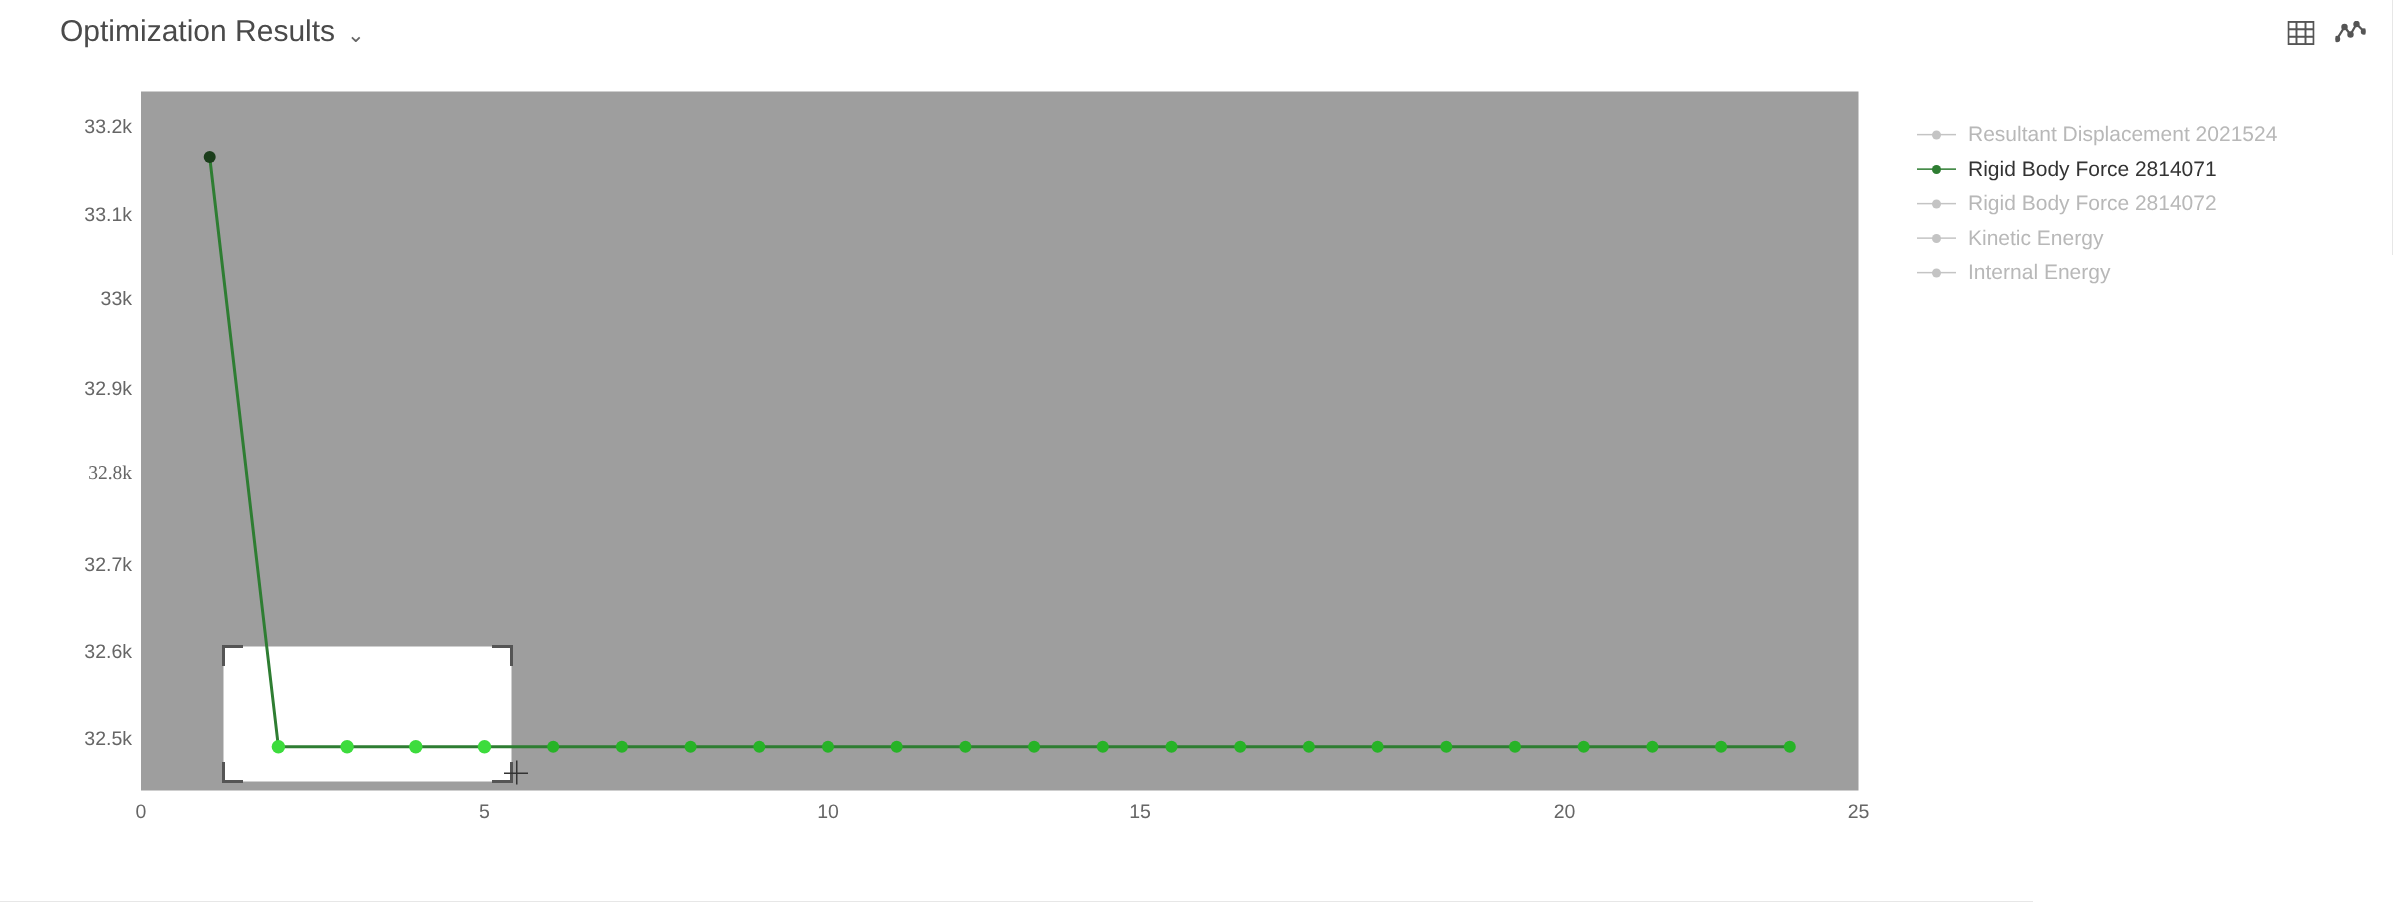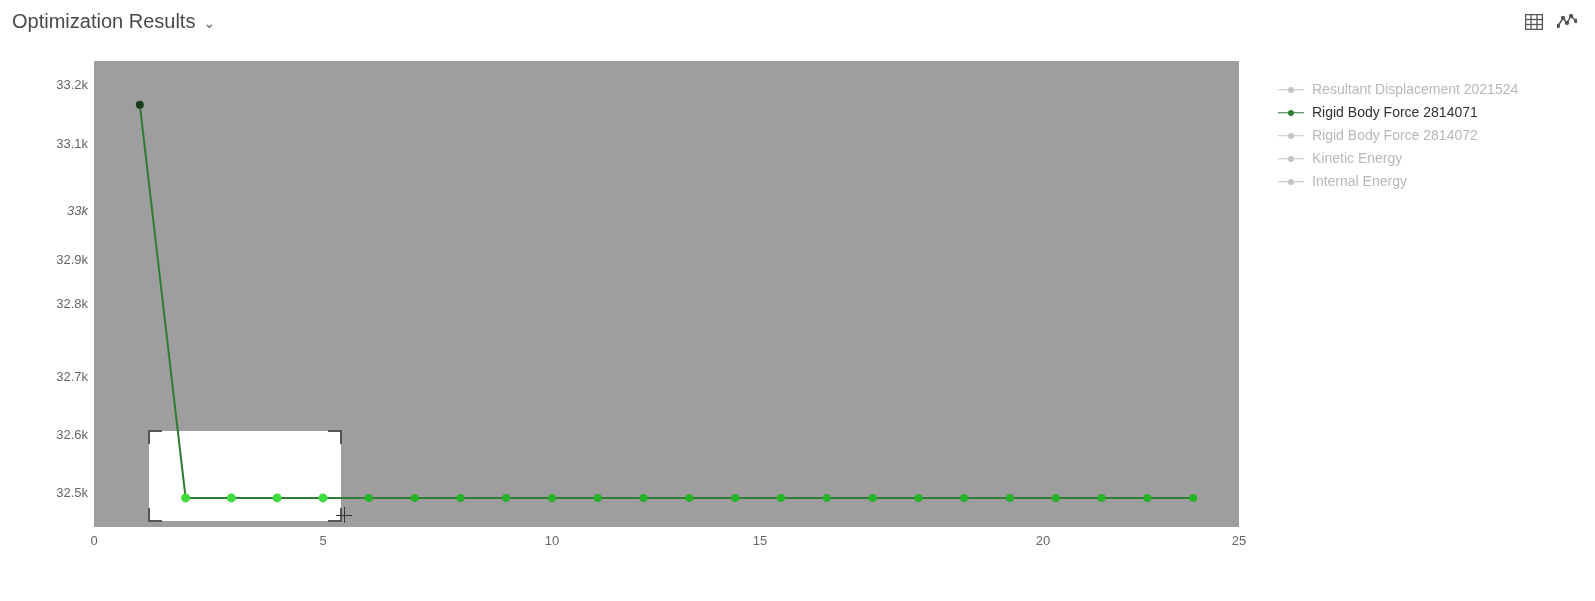--- a/index.html
+++ b/index.html
@@ -8,21 +8,21 @@
     width: 1595px; height: 601px;
     font-family: "Segoe UI", Arial, sans-serif;
     background: #fff;
     color: #555;
     overflow: hidden;
   }
   .header {
     display: flex;
     align-items: center;
     justify-content: space-between;
-    padding: 10px 18px 8px 12px;
+    padding: 10px 18px 8px 40px;
     font-size: 20px;
     color: #4a4a4a;
   }
   .title-wrap {
     display: flex;
     align-items: center;
     gap: 8px;
     cursor: pointer;
   }
   .title-wrap .chev {
@@ -169,23 +169,23 @@
         <circle cx="19" cy="7" r="1.4" fill="#555"></circle>
       </svg>
     </span>
   </div>
 </div>
 
 <div class="chart-area">
   <div id="yticks">
       <div class="ytick" style="top: 31.3px;">33.2k</div>
       <div class="ytick" style="top: 89.55px;">33.1k</div>
-      <div class="ytick" style="top: 157px; font-style: italic;">33k</div>
+      <div class="ytick" style="top: 146px;">33k</div>
       <div class="ytick" style="top: 206.05px;">32.9k</div>
-      <div class="ytick" style="top: 250px;">32.8k</div>
+      <div class="ytick" style="top: 262px; font-family: Liberation Serif, serif;">32.8k</div>
       <div class="ytick" style="top: 322.55px;">32.7k</div>
       <div class="ytick" style="top: 380.8px;">32.6k</div>
       <div class="ytick" style="top: 439.05px;">32.5k</div>
     </div>
   <div id="xticks">
       <div class="xtick" style="left: 94px;">0</div>
       <div class="xtick" style="left: 323px;">5</div>
       <div class="xtick" style="left: 552px;">10</div>
       <div class="xtick" style="left: 760px;">15</div>
       <div class="xtick" style="left: 1043px;">20</div>

